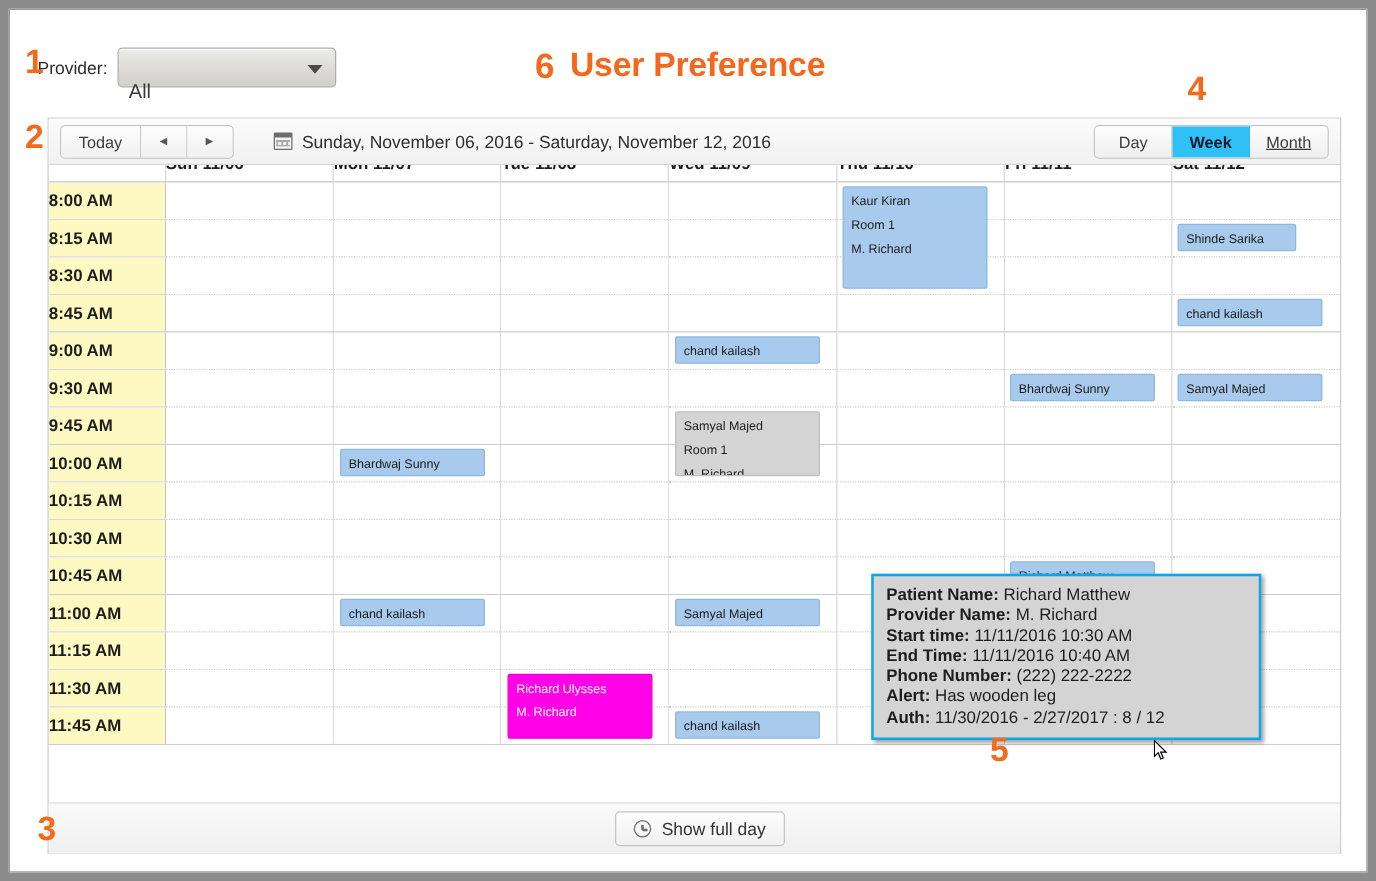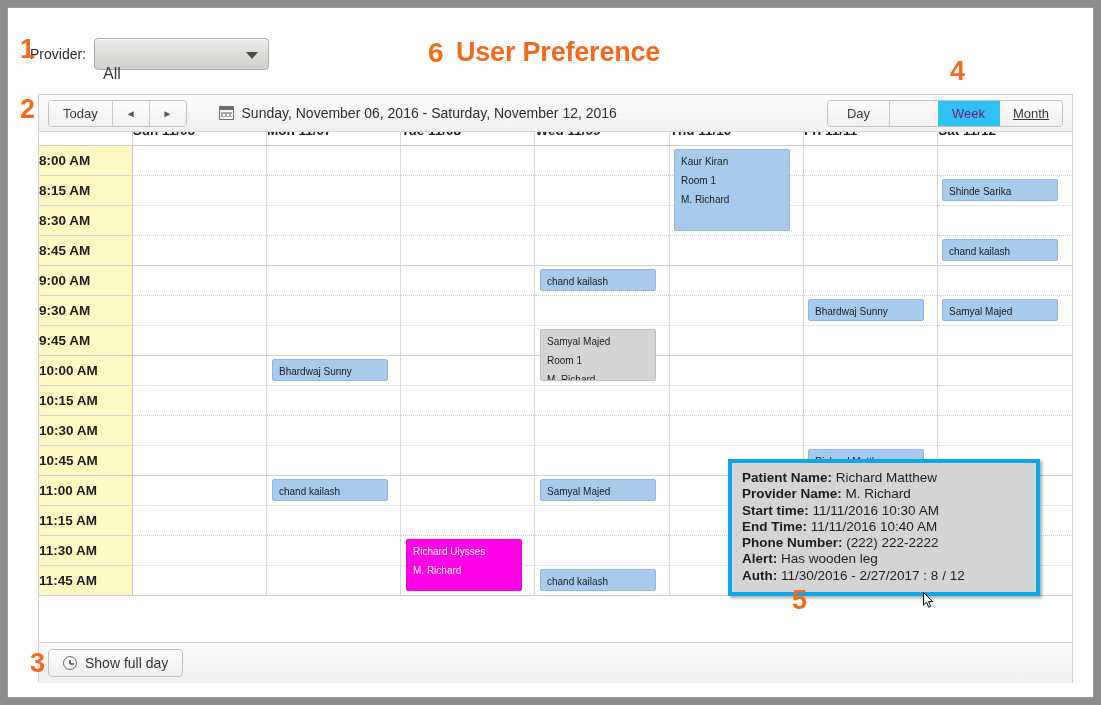--- a/index.html
+++ b/index.html
@@ -168,24 +168,23 @@
     width: 62px;
     font-size: 13px;
     color: #3b3b3b;
     background: linear-gradient(to bottom, #fdfdfd 0%, #efefef 100%);
     border-right: 1px solid #c9c9c9;
     cursor: pointer;
   }
   .view-btn:last-child { border-right: none; text-decoration: underline; }
   .view-btn.active {
     background: #2fc0f5;
-    color: #701a75;
-    font-weight: normal;
+    color: #0f172a;
+    font-weight: bold;
     border-right-color: #2fc0f5;
-    margin-left: 48px;
   }
 
   
   .grid-wrap {
     position: relative;
     height: 511px;
     overflow: hidden;
     border-bottom: 1px solid #d7d7d7;
   }
   table.cal {
@@ -249,40 +248,41 @@
     line-height: 19px;
   }
   .event.blue    { background: #a8caec; border: 1px solid #8fb7e0; }
   .event.gray    { background: #d4d4d4; border: 1px solid #bfbfbf; }
   .event.magenta { background: #ff00e7; border: 1px solid #ef00d8; color: #ffffff; }
   .event .line2, .event .line3 { display: block; }
 
   
   #tooltip {
     position: absolute;
-    left: 689px; top: 327px;
+    left: 658px; top: 327px;
     width: 312px;
     background: #d4d4d4;
-    border: 4px solid #0ea5e9;
+    border: 2px solid #0ea5e9;
     box-shadow: 2px 2px 3px rgba(0,0,0,.35);
     padding: 7px 10px 8px 10px;
     font-size: 13.5px;
     color: #1d1d1d;
     line-height: 16.3px;
     z-index: 30;
   }
   #tooltip b { font-weight: bold; }
 
   
   .sched-footer {
     position: relative;
     height: 40px;
     background: linear-gradient(to bottom, #fafafa 0%, #efefef 100%);
     display: flex;
     align-items: center;
+    justify-content: center;
   }
   .showfull-btn {
     margin-left: 9px;
     height: 28px;
     display: flex;
     align-items: center;
     gap: 8px;
     padding: 0 14px;
     border: 1px solid #c3c3c3;
     border-radius: 4px;
@@ -537,21 +537,21 @@
                 <td></td>
                 <td></td>
                 <td></td>
                 <td></td>
                 <td></td>
               </tr>
             </tbody>
         </table>
         <div id="events-layer" style="position: absolute; left: 0px; top: 0px;">
             <div class="event blue" style="left: 635px; top: 33px; width: 116px; height: 82px;"><span>Kaur Kiran</span><span class="line2">Room 1</span><span class="line3">M. Richard</span></div>
-            <div class="event blue" style="left: 903px; top: 63px; width: 116px; height: 22px;"><span>Shinde Sarika</span></div>
+            <div class="event blue" style="left: 903px; top: 63px; width: 95px; height: 22px;"><span>Shinde Sarika</span></div>
             <div class="event blue" style="left: 903px; top: 123px; width: 116px; height: 22px;"><span>chand kailash</span></div>
             <div class="event blue" style="left: 501px; top: 153px; width: 116px; height: 22px;"><span>chand kailash</span></div>
             <div class="event blue" style="left: 769px; top: 183px; width: 116px; height: 22px;"><span>Bhardwaj Sunny</span></div>
             <div class="event blue" style="left: 903px; top: 183px; width: 116px; height: 22px;"><span>Samyal Majed</span></div>
             <div class="event gray" style="left: 501px; top: 213px; width: 116px; height: 52px;"><span>Samyal Majed</span><span class="line2">Room 1</span><span class="line3">M. Richard</span></div>
             <div class="event blue" style="left: 233px; top: 243px; width: 116px; height: 22px;"><span>Bhardwaj Sunny</span></div>
             <div class="event blue" style="left: 769px; top: 333px; width: 116px; height: 22px;"><span>Richard Matthew</span></div>
             <div class="event blue" style="left: 233px; top: 363px; width: 116px; height: 22px;"><span>chand kailash</span></div>
             <div class="event blue" style="left: 501px; top: 363px; width: 116px; height: 22px;"><span>Samyal Majed</span></div>
             <div class="event blue" style="left: 769px; top: 393px; width: 116px; height: 22px;"><span>Kaur Kiran</span></div>

